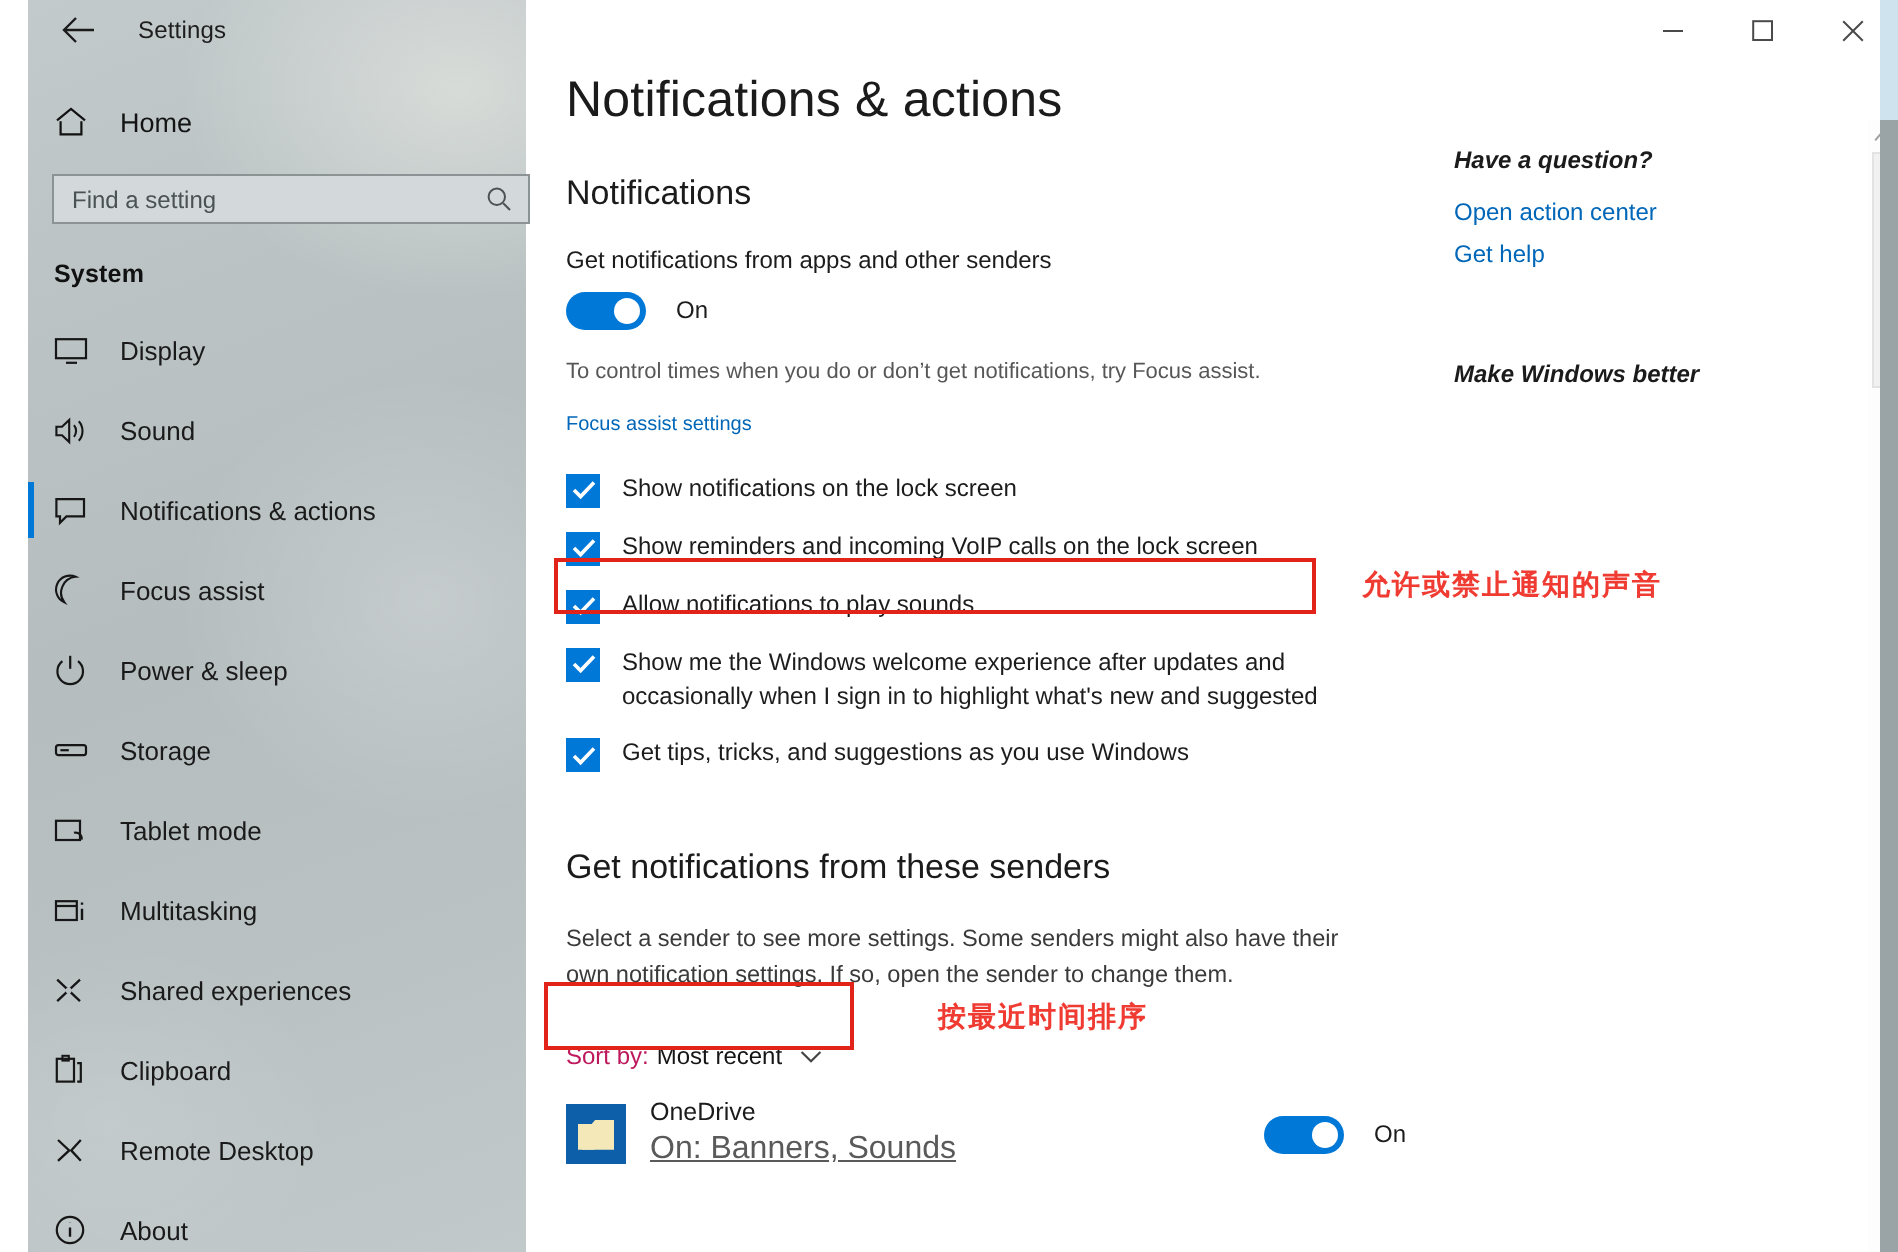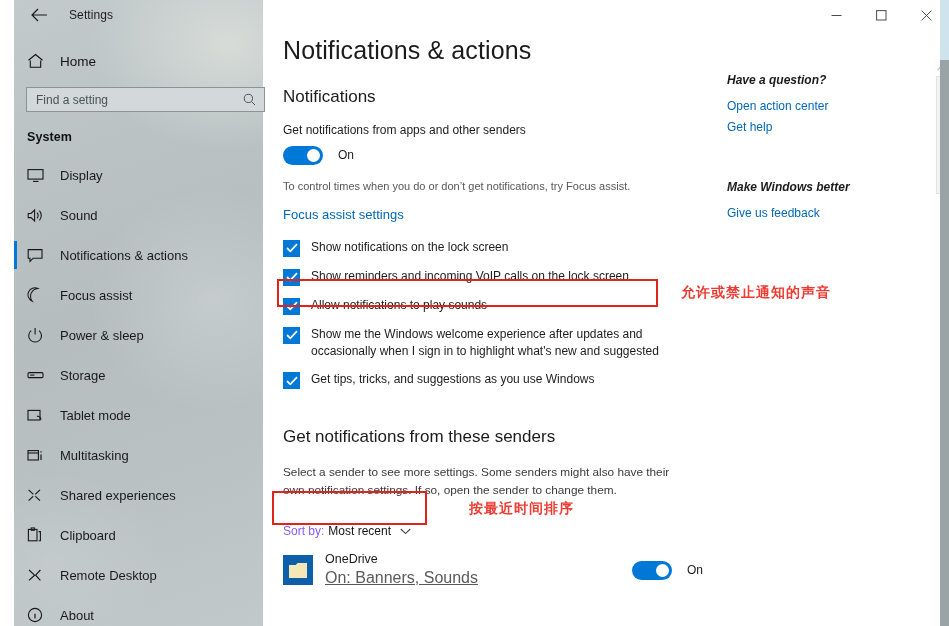--- a/index.html
+++ b/index.html
@@ -155,21 +155,21 @@
     border-radius: 50%;
     background: #ffffff;
   }
   .toggle-state { font-size: 12px; color: #1c1c1c; margin-left: 15px; }
 
   .desc {
     font-size: 11px; color: #575757;
     margin-top: 13px; line-height: 1.45;
   }
   a.link {
-    font-size: 13px; color: #0067b8;
+    font-size: 10px; color: #0067b8;
     text-decoration: none; display: inline-block;
     margin-top: 12px;
   }
 
   .checks { margin-top: 16px; }
   .check-row {
     display: flex; align-items: flex-start;
     margin-bottom: 11px;
     position: relative;
   }
@@ -193,21 +193,21 @@
   .senders-desc {
     font-size: 11.8px; color: #3a3a3a;
     margin-top: 17px; line-height: 1.5;
     max-width: 390px;
   }
 
   .sortby {
     display: flex; align-items: center;
     margin-top: 22px; height: 20px;
   }
-  .sortby .sb-prefix { font-size: 12px; color: #8b5cf6; }
+  .sortby .sb-prefix { font-size: 12px; color: #be185d; }
   .sortby .sb-value { font-size: 12px; color: #151515; margin-left: 4px; }
   .sortby .sb-chev { margin-left: 9px; color: #444; display: flex; align-items: center; }
 
   .sender-row {
     display: flex; align-items: center;
     margin-top: 12px; height: 34px;
   }
   .app-icon {
     width: 30px; height: 30px;
     background: #0c5fa8;
@@ -591,21 +591,20 @@
 
     </div>
   </div>
 
   <div class="help-col">
     <div class="help-head">Have a question?</div>
     <a class="help-link" href="#">Open action center</a>
     <a class="help-link" href="#">Get help</a>
     <div class="help-gap"></div>
     <div class="help-head">Make Windows better</div>
-    <a class="help-link" href="#">Give us feedback</a>
   </div>
 
   <div class="vscroll">
     <div class="track"></div>
     <div class="arrow">
       <svg width="7" height="5" viewBox="0 0 7 5">
           <path d="M0.6 4.2 L3.5 0.8 L6.4 4.2" stroke="#a0a0a0" stroke-width="1" fill="none"></path>
         </svg>
     </div>
     <div class="thumb"></div>

